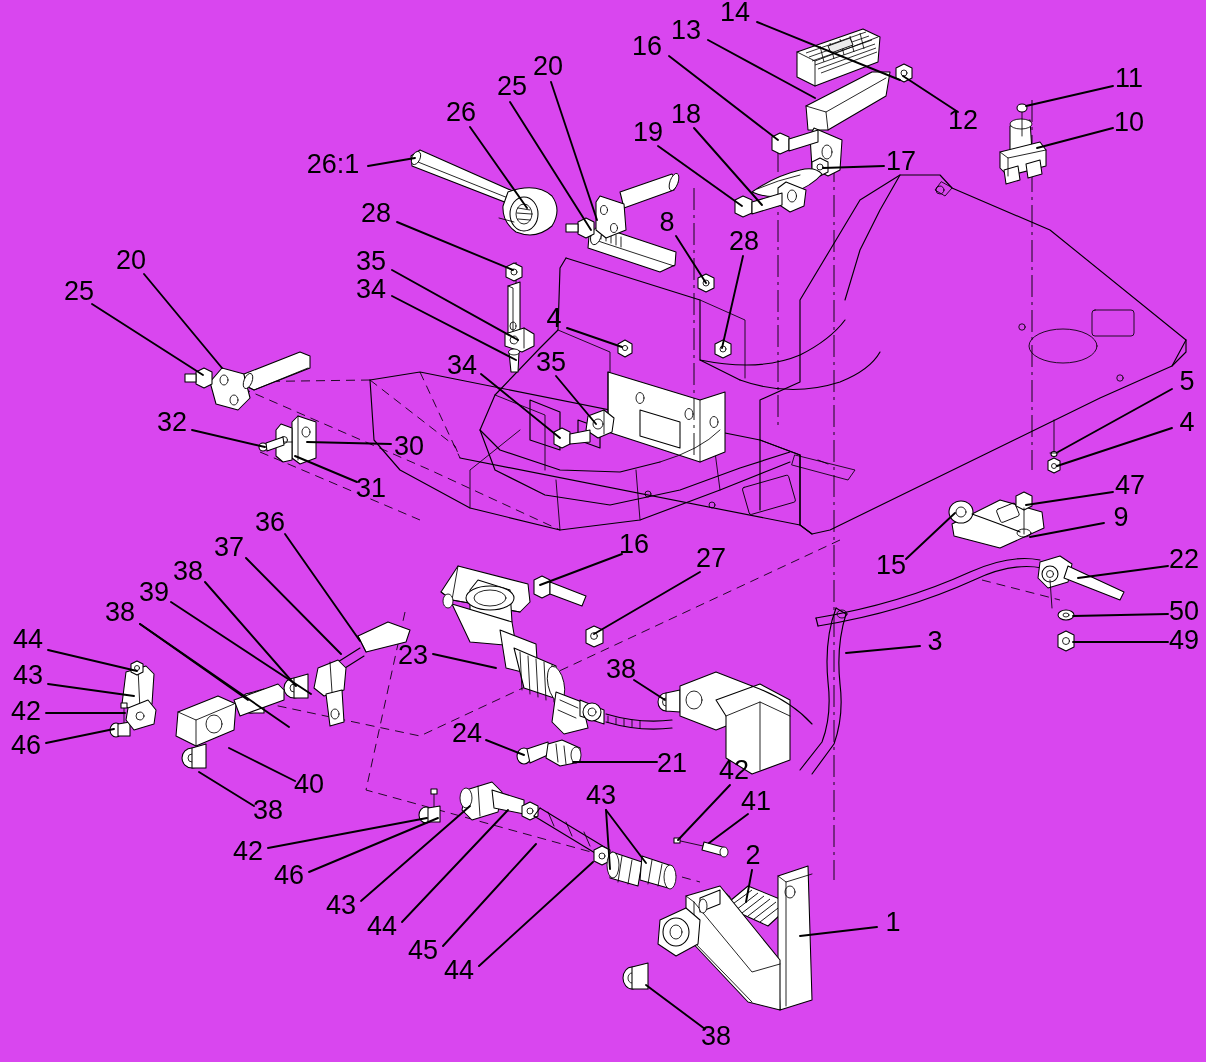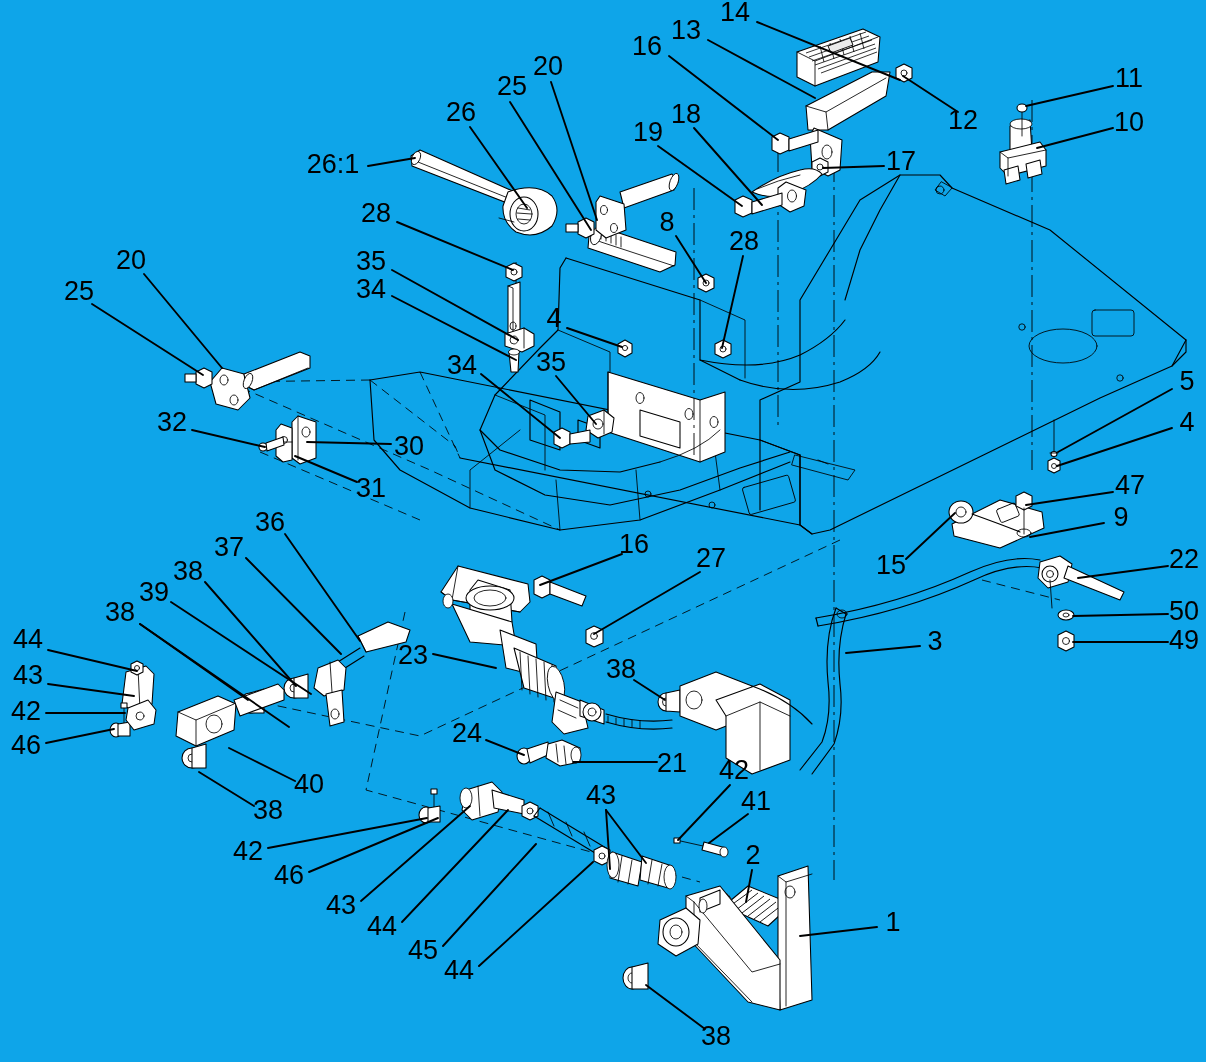--- a/index.html
+++ b/index.html
@@ -1,17 +1,17 @@
 <!DOCTYPE html>
 <html><head>
 <meta charset="utf-8">
 <style>
   html,body{margin:0;padding:0;background:#ffffff;}
   body{font-family:"Liberation Sans",sans-serif;}
-  #sheet{position:relative;width:1206px;height:1062px;background:#0ea5e9;overflow:hidden;}
+  #sheet{position:relative;width:1206px;height:1062px;background:#d946ef;overflow:hidden;}
   #sheet svg{position:absolute;left:0;top:0;width:1206px;height:1062px;}
   .cal{font-family:"Liberation Sans",sans-serif;font-size:27px;fill:#000;
        dominant-baseline:middle;}
   .cal.mid{text-anchor:middle;}
   .ld{stroke:#000;stroke-width:1.9;fill:none;stroke-linecap:round;}
   .ln{stroke:#000;stroke-width:1.15;fill:none;stroke-linejoin:round;stroke-linecap:round;}
   .lnT{stroke:#000;stroke-width:0.85;fill:none;stroke-linejoin:round;stroke-linecap:round;}
   .hid{stroke:#000;stroke-width:0.85;fill:none;stroke-dasharray:9 6;}
   .ctr{stroke:#000;stroke-width:0.9;fill:none;stroke-dasharray:22 5 3 5;}
   .wf{fill:#fff;stroke:#000;stroke-width:1.05;stroke-linejoin:round;}

